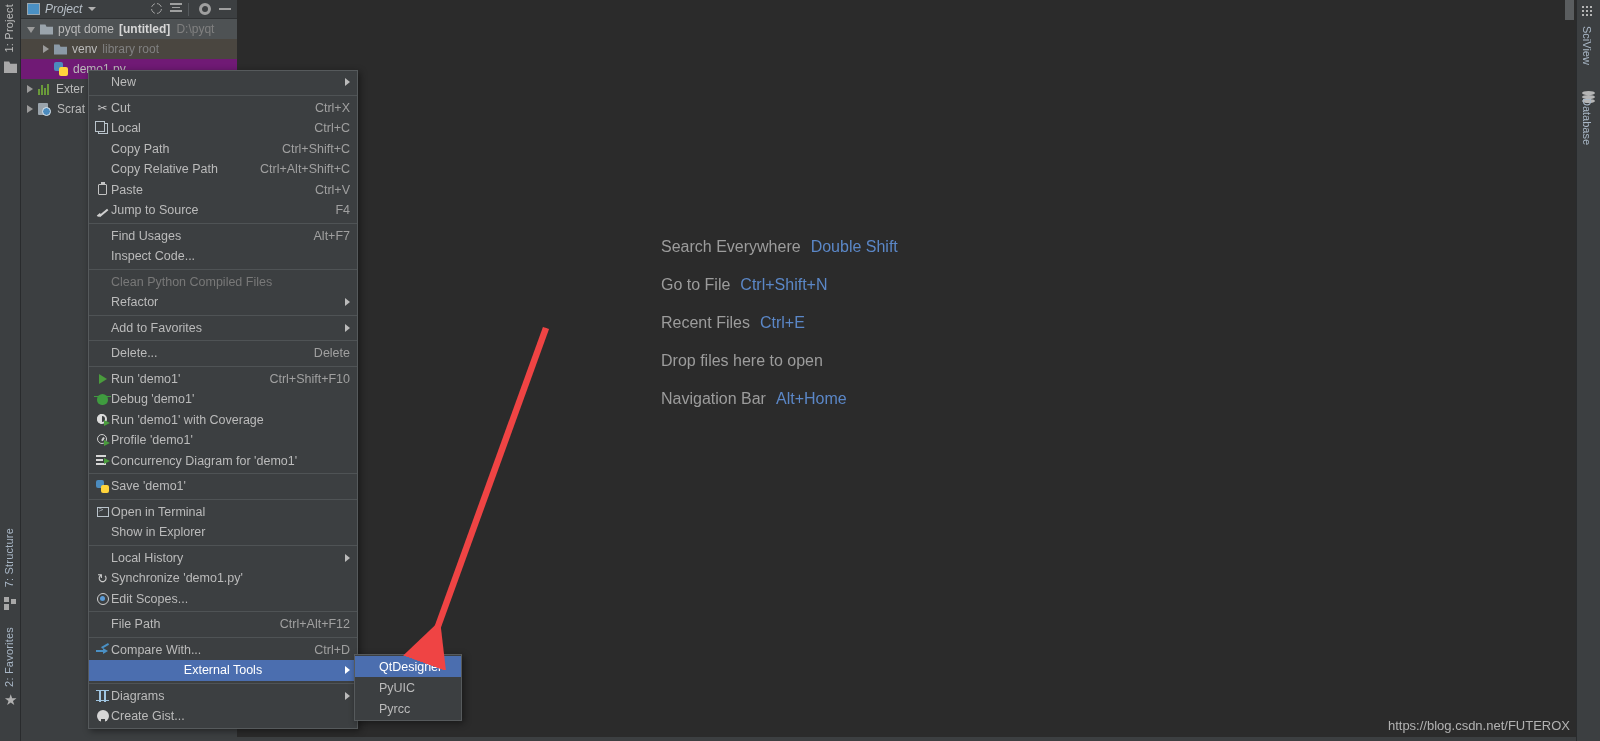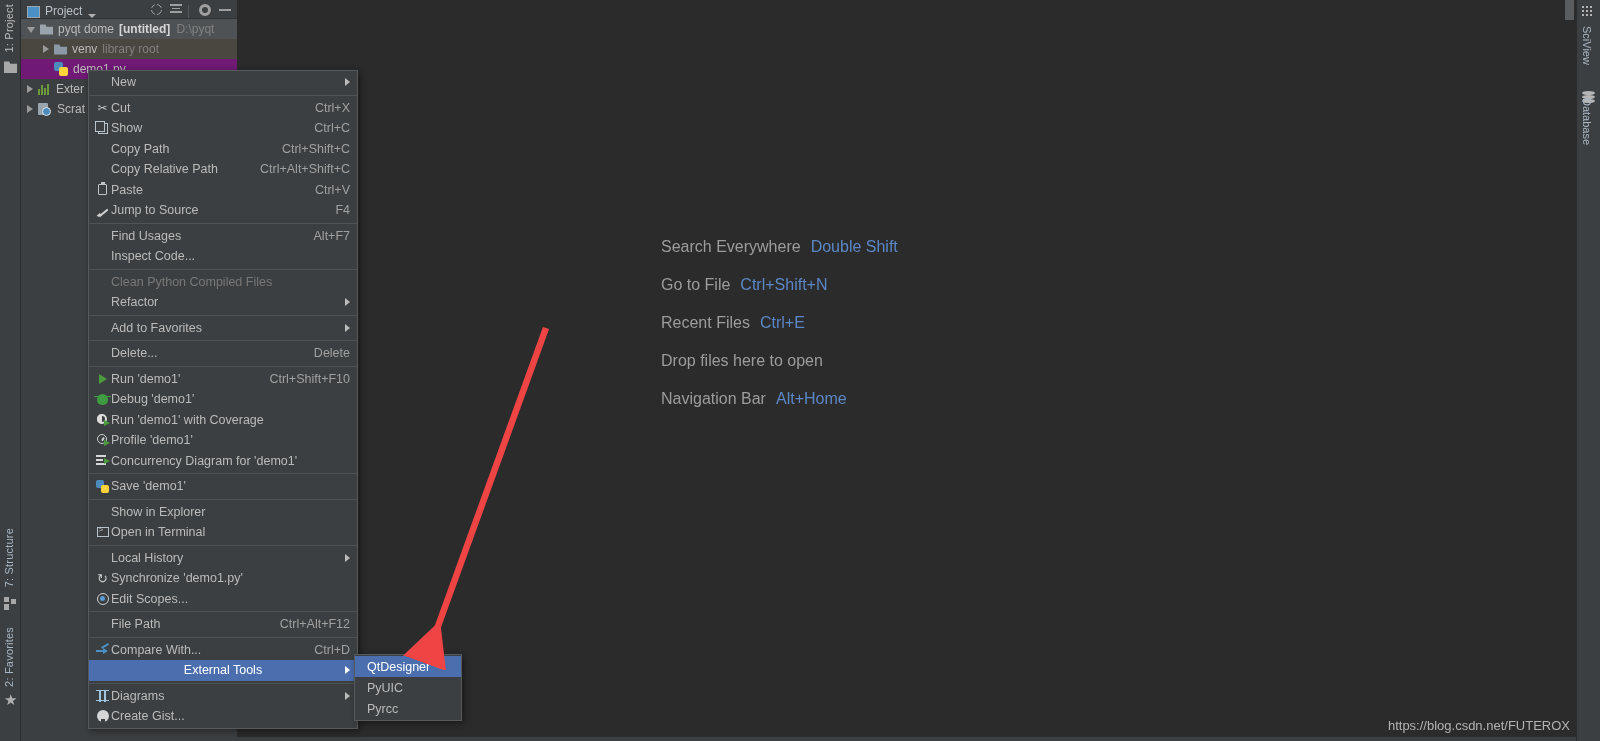--- a/index.html
+++ b/index.html
@@ -63,21 +63,21 @@
   }
 
   
   .project-panel {
     position: absolute; left: 21px; top: 0; width: 216px; height: 741px;
     background: #3c3f41;
   }
   .project-header {
     position: absolute; left: 0; top: 0; width: 216px; height: 19px;
     background: #3c3f41; border-bottom: 1px solid #2f3133;
-    display: flex; align-items: flex-end; padding: 0 4px;
+    display: flex; align-items: center; padding: 0 4px; font-style: italic;
   }
   .ph-icon {
     width: 13px; height: 12px; border: 1.5px solid #9aa7b0; background: #4a90c4;
     margin-right: 5px; margin-left: 2px;
   }
   .ph-title { font-size: 12px; color: #b8c0c8; }
   .ph-caret {
     width: 0; height: 0; border-left: 4px solid transparent; border-right: 4px solid transparent;
     border-top: 4px solid #b0b0b0; margin-left: 6px;
   }
@@ -219,21 +219,21 @@
   .g-pysave .b2{position:absolute;left:5px;top:5px;width:8px;height:8px;background:#ffd43b;border-radius:2px;}
 
   
   .sub-menu {
     position: absolute; left: 354px; top: 654px; width: 108px;
     background: #3c3f41; border: 1px solid #565a5c;
     box-shadow: 2px 2px 7px rgba(0,0,0,.45); padding: 1px 0;
   }
   .sub-item {
     height: 21px; display: flex; align-items: center;
-    font-size: 12.5px; color: #bbbbbb; padding-left: 12px; white-space: nowrap;
+    font-size: 12.5px; color: #bbbbbb; padding-left: 24px; white-space: nowrap;
   }
   .sub-item.highlight { background: #4b6eaf; color: #ffffff; }
 
   
   .arrow-anno { position: absolute; left: 400px; top: 310px; pointer-events:none; }
 
   
   .watermark {
     position: absolute; right: 30px; bottom: 8px;
     font-size: 13px; color: #cfcfcf; opacity: .82; white-space: nowrap;
@@ -397,21 +397,21 @@
       <span class="mi-ic">
           <span class="g-scissors">✂</span>
         </span>
       <span class="mi-label">Cut</span>
       <span class="mi-accel">Ctrl+X</span>
     </div>
     <div class="mi">
       <span class="mi-ic">
           <span class="g-copy"></span>
         </span>
-      <span class="mi-label">Show</span>
+      <span class="mi-label">Local</span>
       <span class="mi-accel">Ctrl+C</span>
     </div>
     <div class="mi">
       <span class="mi-ic"></span>
       <span class="mi-label">Copy Path</span>
       <span class="mi-accel">Ctrl+Shift+C</span>
     </div>
     <div class="mi">
       <span class="mi-ic"></span>
       <span class="mi-label">Copy Relative Path</span>
@@ -520,28 +520,28 @@
           <span class="g-pysave">
             <i class="b1"></i>
             <i class="b2"></i>
           </span>
         </span>
       <span class="mi-label">Save 'demo1'</span>
     </div>
     <div class="sep"></div>
 
     <div class="mi">
+      <span class="mi-ic">
+          <span class="g-term"></span>
+        </span>
+      <span class="mi-label">Open in Terminal</span>
+    </div>
+    <div class="mi">
       <span class="mi-ic"></span>
       <span class="mi-label">Show in Explorer</span>
-    </div>
-    <div class="mi">
-      <span class="mi-ic">
-          <span class="g-term"></span>
-        </span>
-      <span class="mi-label">Open in Terminal</span>
     </div>
     <div class="sep"></div>
 
     <div class="mi">
       <span class="mi-ic"></span>
       <span class="mi-label">Local History</span>
       <span class="mi-sub"></span>
     </div>
     <div class="mi">
       <span class="mi-ic">

